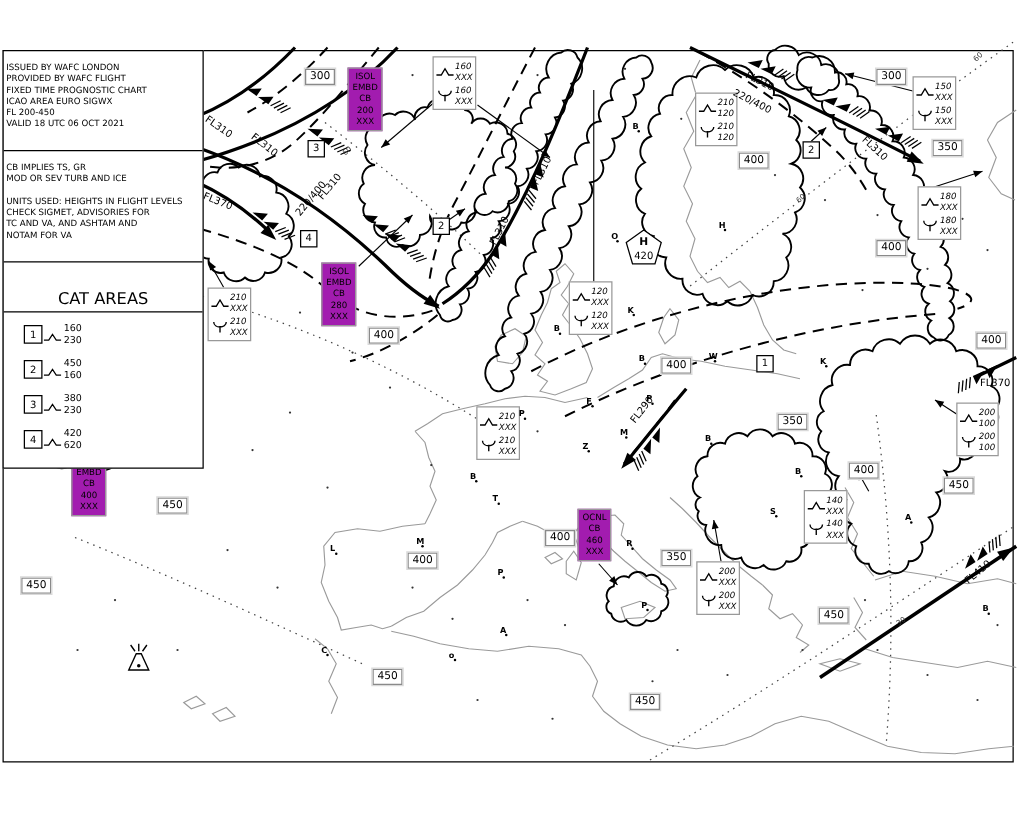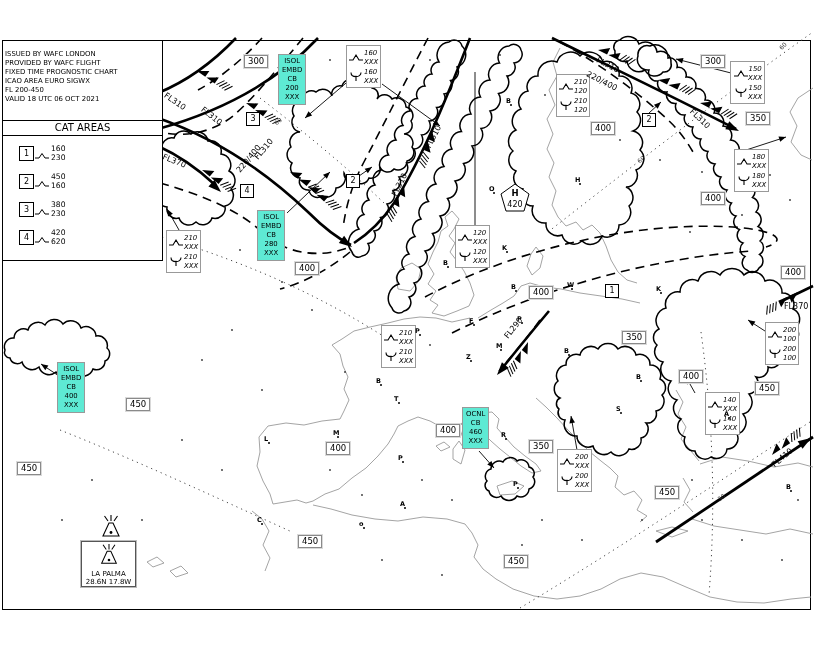--- a/index.html
+++ b/index.html
@@ -8,33 +8,33 @@
   .frame{position:absolute;left:2px;top:40px;width:809px;height:570px;border:1px solid #000;box-sizing:border-box;}
   #mapsvg{position:absolute;left:0;top:0;z-index:1;}
   #overlay{position:absolute;left:0;top:0;width:815px;height:653px;z-index:3;}
 
   
   .panel{position:absolute;left:2px;top:40px;width:161px;background:#fff;border:1px solid #000;box-sizing:border-box;z-index:5;}
   .p-title{font-size:9.5px;font-weight:bold;letter-spacing:.2px;padding:2px 3px 1px;border-bottom:1px solid #000;}
   .p-block{border-bottom:1px solid #000;text-align:left;font-size:6.9px;line-height:9px;padding:9px 2px 16px;}
   .p-block .ln{min-height:9px;}
   .p-cat{padding:1px 0 6px;}
-  .cat-title{text-align:center;font-size:10px;border-bottom:1px solid #000;padding-bottom:2px;margin-bottom:4px;}
+  .cat-title{text-align:center;font-size:13px;border-bottom:1px solid #000;padding-bottom:2px;margin-bottom:4px;margin-top:21px;}
   .cat-row{display:flex;align-items:center;margin:6px 0 6px 16px;height:22px;}
   .cat-box{width:13px;height:13px;border:1.2px solid #000;font-size:8px;display:flex;align-items:center;justify-content:center;background:#fff;}
   .cat-sym{margin:6px 2px 0 1px;}
   .cat-vals{font-size:7.6px;line-height:9.5px;}
 
   
   .trop{position:absolute;border:1px solid #8a8a8a;outline:1px solid #d9d9d9;background:#fff;font-size:8.5px;line-height:11px;padding:0 3px;white-space:nowrap;}
   .hz{position:absolute;border:1px solid #999;background:#fff;padding:2px 2px 1px;}
   .hz-row{display:flex;align-items:center;font-style:italic;}
   .hz-sym{width:15px;flex:0 0 15px;}
   .hz-vals{font-size:6.9px;line-height:8.6px;}
-  .cb{position:absolute;border:1px solid #999;background:#5eead4;font-size:6.9px;line-height:9px;text-align:center;padding:2px 3px;white-space:nowrap;}
+  .cb{position:absolute;border:1px solid #999;background:#a21caf;font-size:6.9px;line-height:9px;text-align:center;padding:2px 3px;white-space:nowrap;}
   .catmark{position:absolute;width:12px;height:12px;border:1.2px solid #000;background:#fff;font-size:8px;text-align:center;line-height:11px;}
   .jlab{position:absolute;font-size:8px;white-space:nowrap;transform-origin:0 50%;}
   .llab{position:absolute;font-size:6px;color:#333;transform-origin:0 50%;}
   .clet{position:absolute;font-size:6.5px;font-weight:bold;line-height:6px;}
   .clet b{position:absolute;left:4px;top:6px;width:2.2px;height:2.2px;background:#000;border-radius:50%;}
 
   .lapalma{position:absolute;left:81px;top:541px;width:55px;height:46px;border:1.5px solid #555;outline:1px solid #bbb;background:#fff;text-align:center;z-index:4;box-sizing:border-box;}
   .lapalma .nm{font-size:7px;line-height:8px;margin-top:1px;}
   .lapalma .pos{font-size:7px;line-height:8px;}
 </style>
@@ -306,20 +306,29 @@
 
   <div class="panel">
     <div class="p-block">
       <div class="ln">ISSUED BY WAFC LONDON</div>
       <div class="ln">PROVIDED BY WAFC FLIGHT</div>
       <div class="ln">FIXED TIME PROGNOSTIC CHART</div>
       <div class="ln">ICAO AREA EURO SIGWX</div>
       <div class="ln">FL 200-450</div>
       <div class="ln">VALID 18 UTC 06 OCT 2021</div>
     </div>
+    <div class="p-block">
+      <div class="ln">CB IMPLIES TS, GR</div>
+      <div class="ln">MOD OR SEV TURB AND ICE</div>
+      <div class="ln"></div>
+      <div class="ln">UNITS USED: HEIGHTS IN FLIGHT LEVELS</div>
+      <div class="ln">CHECK SIGMET, ADVISORIES FOR</div>
+      <div class="ln">TC AND VA, AND ASHTAM AND</div>
+      <div class="ln">NOTAM FOR VA</div>
+    </div>
     <div class="p-cat">
       <div class="cat-title">CAT AREAS</div>
       <div class="cat-row">
         <span class="cat-box">1</span>
         <svg class="cat-sym" width="14" height="9">
             <path d="M0,6 H4 L7,1.5 L10,6 H14" fill="none" stroke="#000" stroke-width="1"></path>
           </svg>
         <span class="cat-vals">
           <div>160</div>
           <div>230</div>
@@ -351,31 +360,20 @@
             <path d="M0,6 H4 L7,1.5 L10,6 H14" fill="none" stroke="#000" stroke-width="1"></path>
           </svg>
         <span class="cat-vals">
           <div>420</div>
           <div>620</div>
         </span>
       </div>
     </div>
   </div>
 
-  <div class="lapalma">
-    <svg width="30" height="22" viewBox="-15 -14 30 24" style="margin-top:1px">
-      <g fill="none" stroke="#000" stroke-width="1.1">
-        <path d="M -8,8 L -2,-5 L 2,-5 L 8,8 Z"></path>
-        <circle cx="0" cy="4.5" r="1.4" fill="#000" stroke="none"></circle>
-        <path d="M -3,-7 L -6.5,-12 M 0,-7 L 0,-13 M 3,-7 L 6.5,-12"></path>
-      </g>
-    </svg>
-    <div class="nm">LA PALMA</div>
-    <div class="pos">28.6N 17.8W</div>
-  </div>
 
   <div id="overlay">
       <div class="trop" style="left: 244px; top: 55px;">300</div>
       <div class="trop" style="left: 701px; top: 55px;">300</div>
       <div class="trop" style="left: 746px; top: 112px;">350</div>
       <div class="trop" style="left: 591px; top: 122px;">400</div>
       <div class="trop" style="left: 295px; top: 262px;">400</div>
       <div class="trop" style="left: 529px; top: 286px;">400</div>
       <div class="trop" style="left: 701px; top: 192px;">400</div>
       <div class="trop" style="left: 781px; top: 266px;">400</div>
@@ -423,21 +421,21 @@
         <div class="hz-row">
           <span class="hz-sym"><svg width="14" height="11">
               <path d="M2,1.5 C2,7 12,7 12,1.5 M7,4.8 V10" fill="none" stroke="#000" stroke-width="1.1"></path>
             </svg></span>
           <span class="hz-vals">
             <div>210</div>
             <div>120</div>
           </span>
         </div>
       </div>
-      <div class="hz" style="left: 730px; top: 61px; text-align: center;">
+      <div class="hz" style="left: 730px; top: 61px;">
         <div class="hz-row">
           <span class="hz-sym"><svg width="14" height="10">
               <path d="M0,7 H4 L7,2 L10,7 H14" fill="none" stroke="#000" stroke-width="1.1"></path>
             </svg></span>
           <span class="hz-vals">
             <div>150</div>
             <div>XXX</div>
           </span>
         </div>
         <div class="hz-row">
@@ -543,21 +541,21 @@
         <div class="hz-row">
           <span class="hz-sym"><svg width="14" height="11">
               <path d="M2,1.5 C2,7 12,7 12,1.5 M7,4.8 V10" fill="none" stroke="#000" stroke-width="1.1"></path>
             </svg></span>
           <span class="hz-vals">
             <div>200</div>
             <div>100</div>
           </span>
         </div>
       </div>
-      <div class="hz" style="left: 705px; top: 392px;">
+      <div class="hz" style="left: 643px; top: 392px;">
         <div class="hz-row">
           <span class="hz-sym"><svg width="14" height="10">
               <path d="M0,7 H4 L7,2 L10,7 H14" fill="none" stroke="#000" stroke-width="1.1"></path>
             </svg></span>
           <span class="hz-vals">
             <div>140</div>
             <div>XXX</div>
           </span>
         </div>
         <div class="hz-row">

